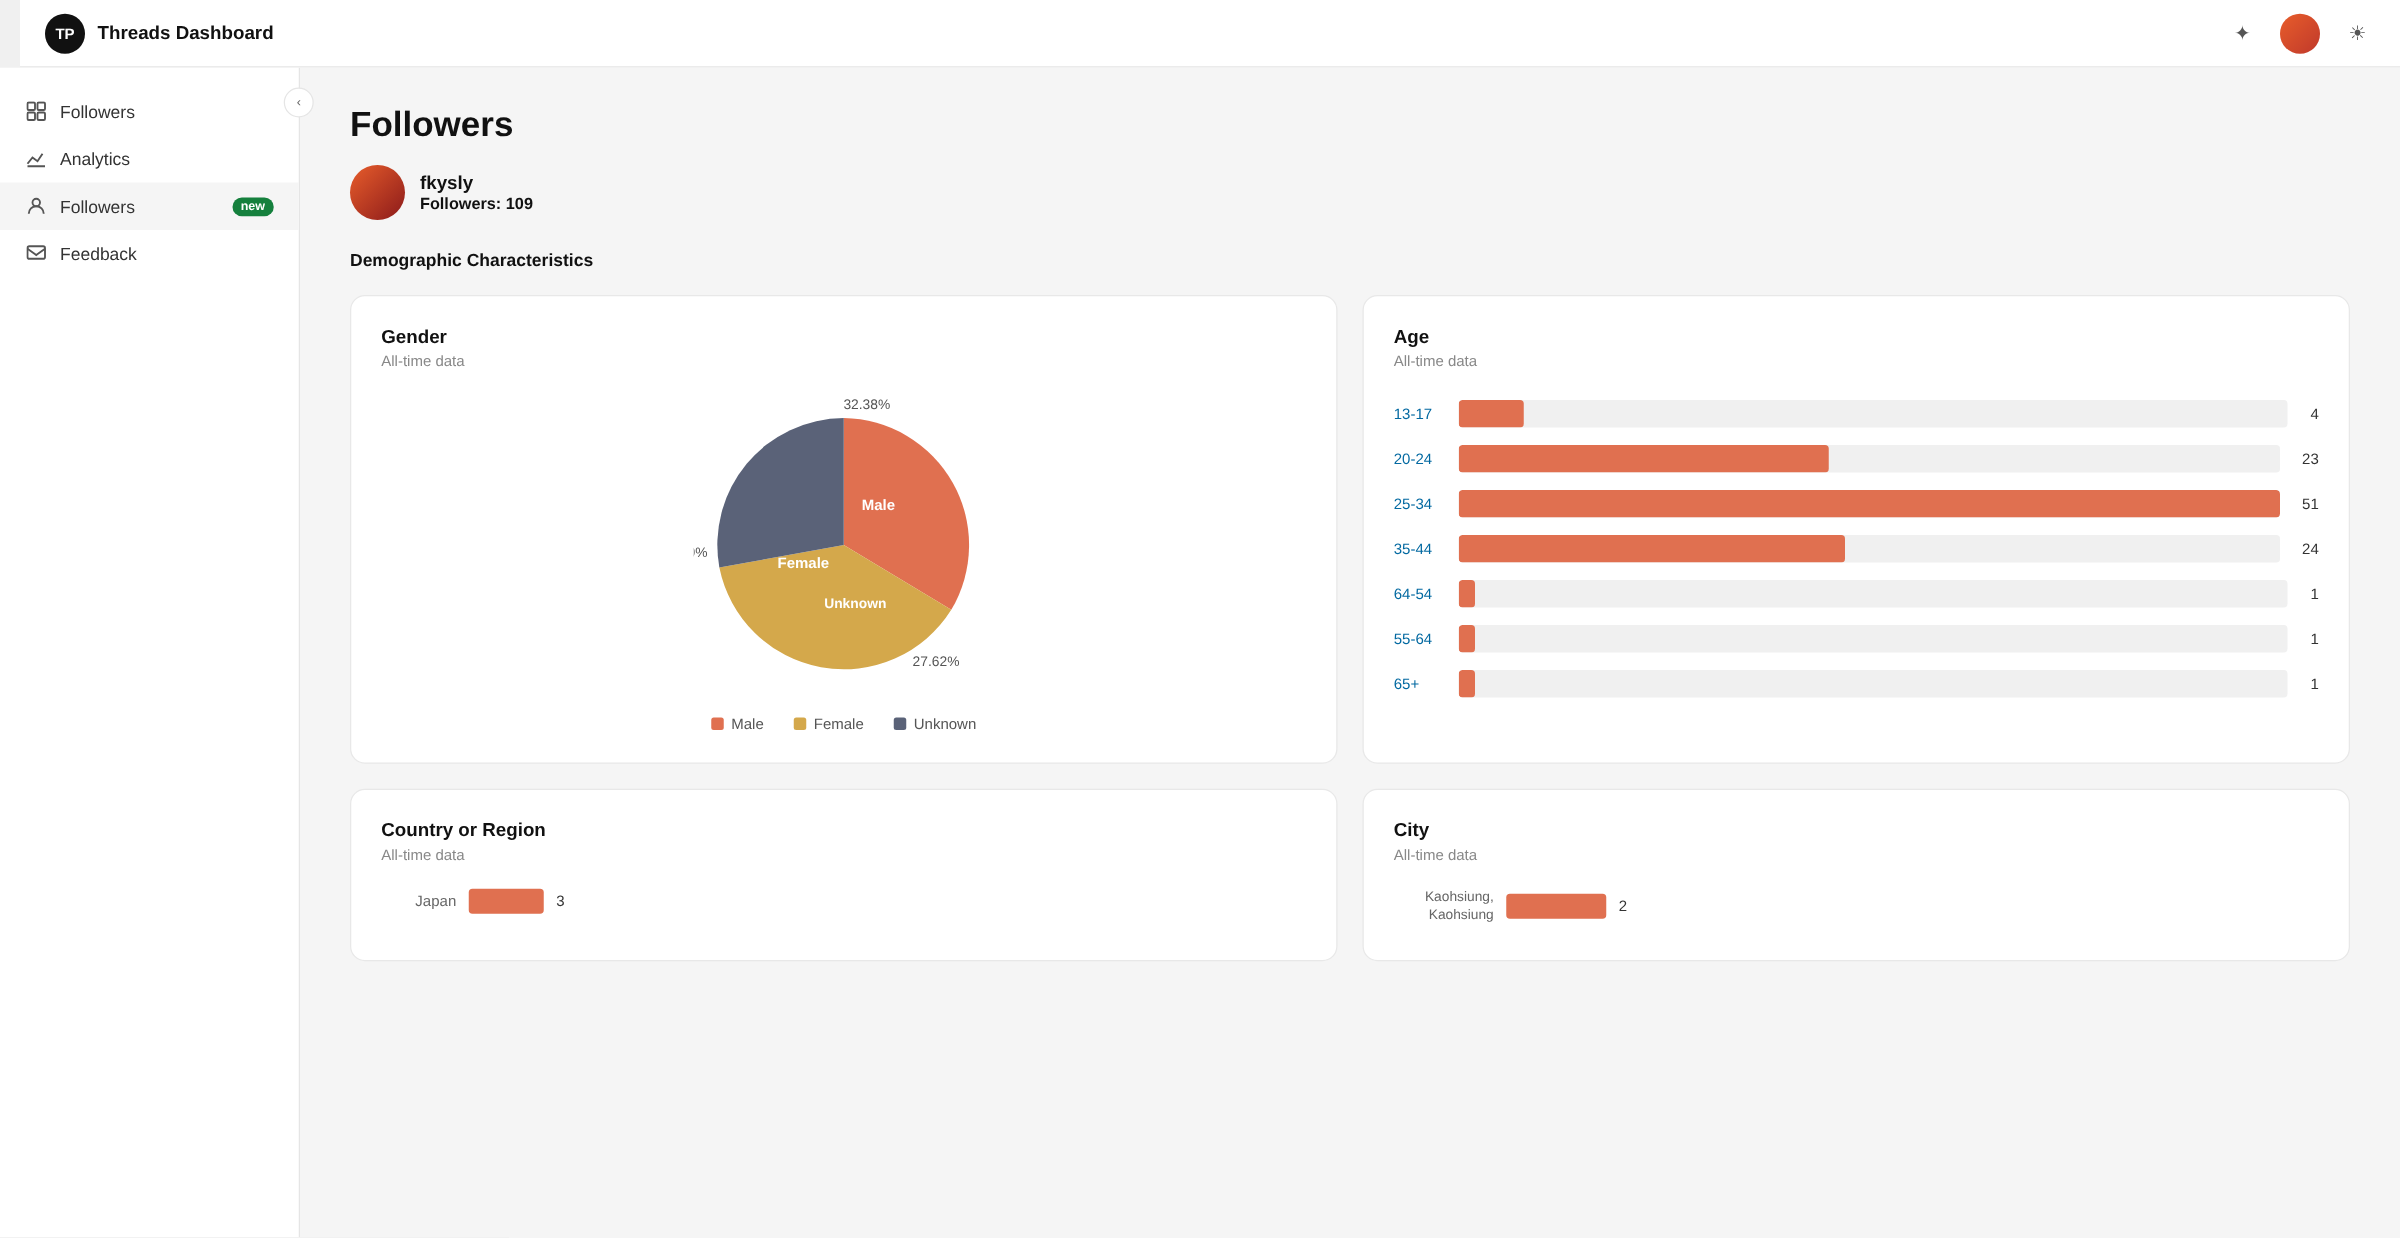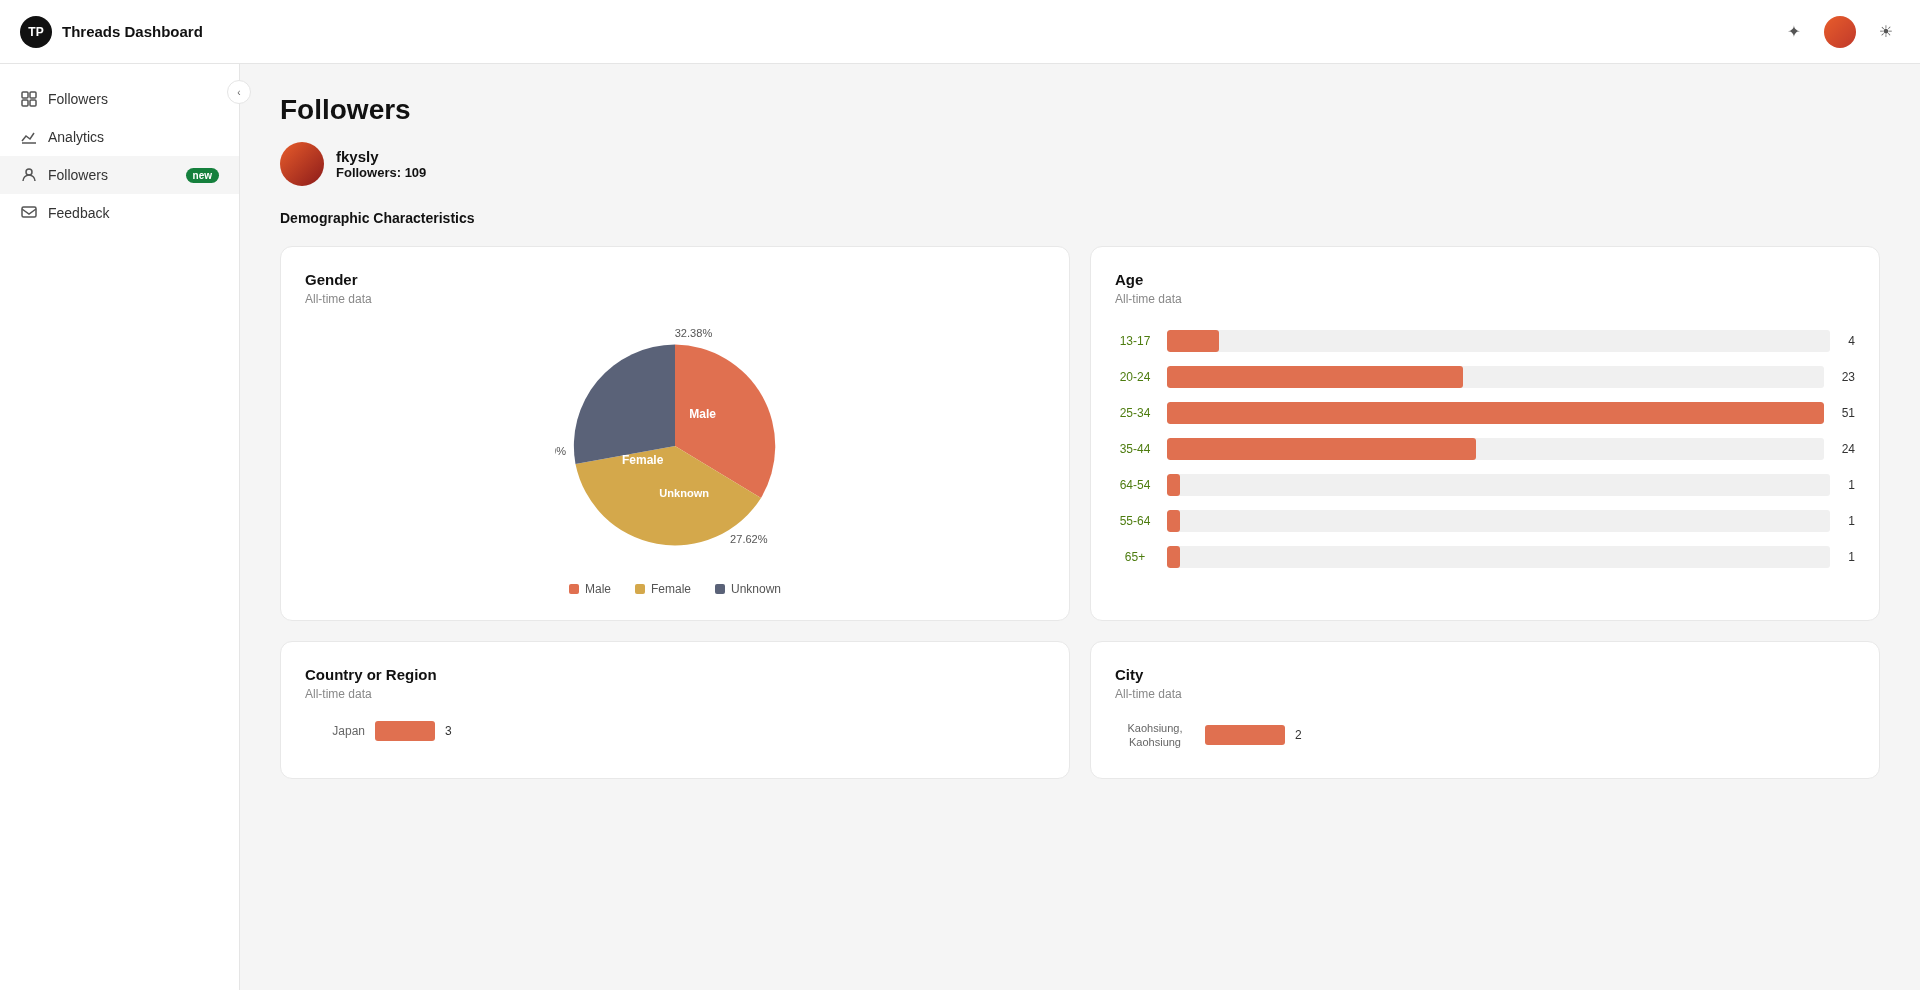--- a/index.html
+++ b/index.html
@@ -8,28 +8,29 @@
     .app-container {
       width: 1920px;
       height: 990px;
       background: #f0f0f0;
       display: flex;
       flex-direction: column;
     }
 
     
     .header {
-      height: 64px;
+      height: 54px;
       background: #fff;
       border-bottom: 1px solid #e5e5e5;
       display: flex;
       align-items: center;
       justify-content: space-between;
       padding: 0 20px;
       flex-shrink: 0;
+      margin-left: 16px;
     }
     .header-left {
       display: flex;
       align-items: center;
       gap: 10px;
     }
     .logo-circle {
       width: 32px;
       height: 32px;
       background: #111;
@@ -243,23 +244,23 @@
       gap: 14px;
       padding-top: 4px;
     }
     .bar-row {
       display: flex;
       align-items: center;
       gap: 12px;
     }
     .bar-label {
       font-size: 12px;
-      color: #4d7c0f;
+      color: #0369a1;
       width: 40px;
-      text-align: center;
+      text-align: left;
       flex-shrink: 0;
     }
     .bar-track {
       flex: 1;
       height: 22px;
       background: #f0f0f0;
       border-radius: 3px;
       overflow: hidden;
       position: relative;
     }
@@ -298,21 +299,21 @@
     .country-value {
       font-size: 12px;
       color: #333;
       font-weight: 500;
     }
 
     .city-label {
       font-size: 11px;
       color: #666;
       width: 80px;
-      text-align: center;
+      text-align: right;
       flex-shrink: 0;
       line-height: 1.3;
     }
   </style>
 </head>
 <body>
 
 <div class="app-container">
 
   <div class="header">

